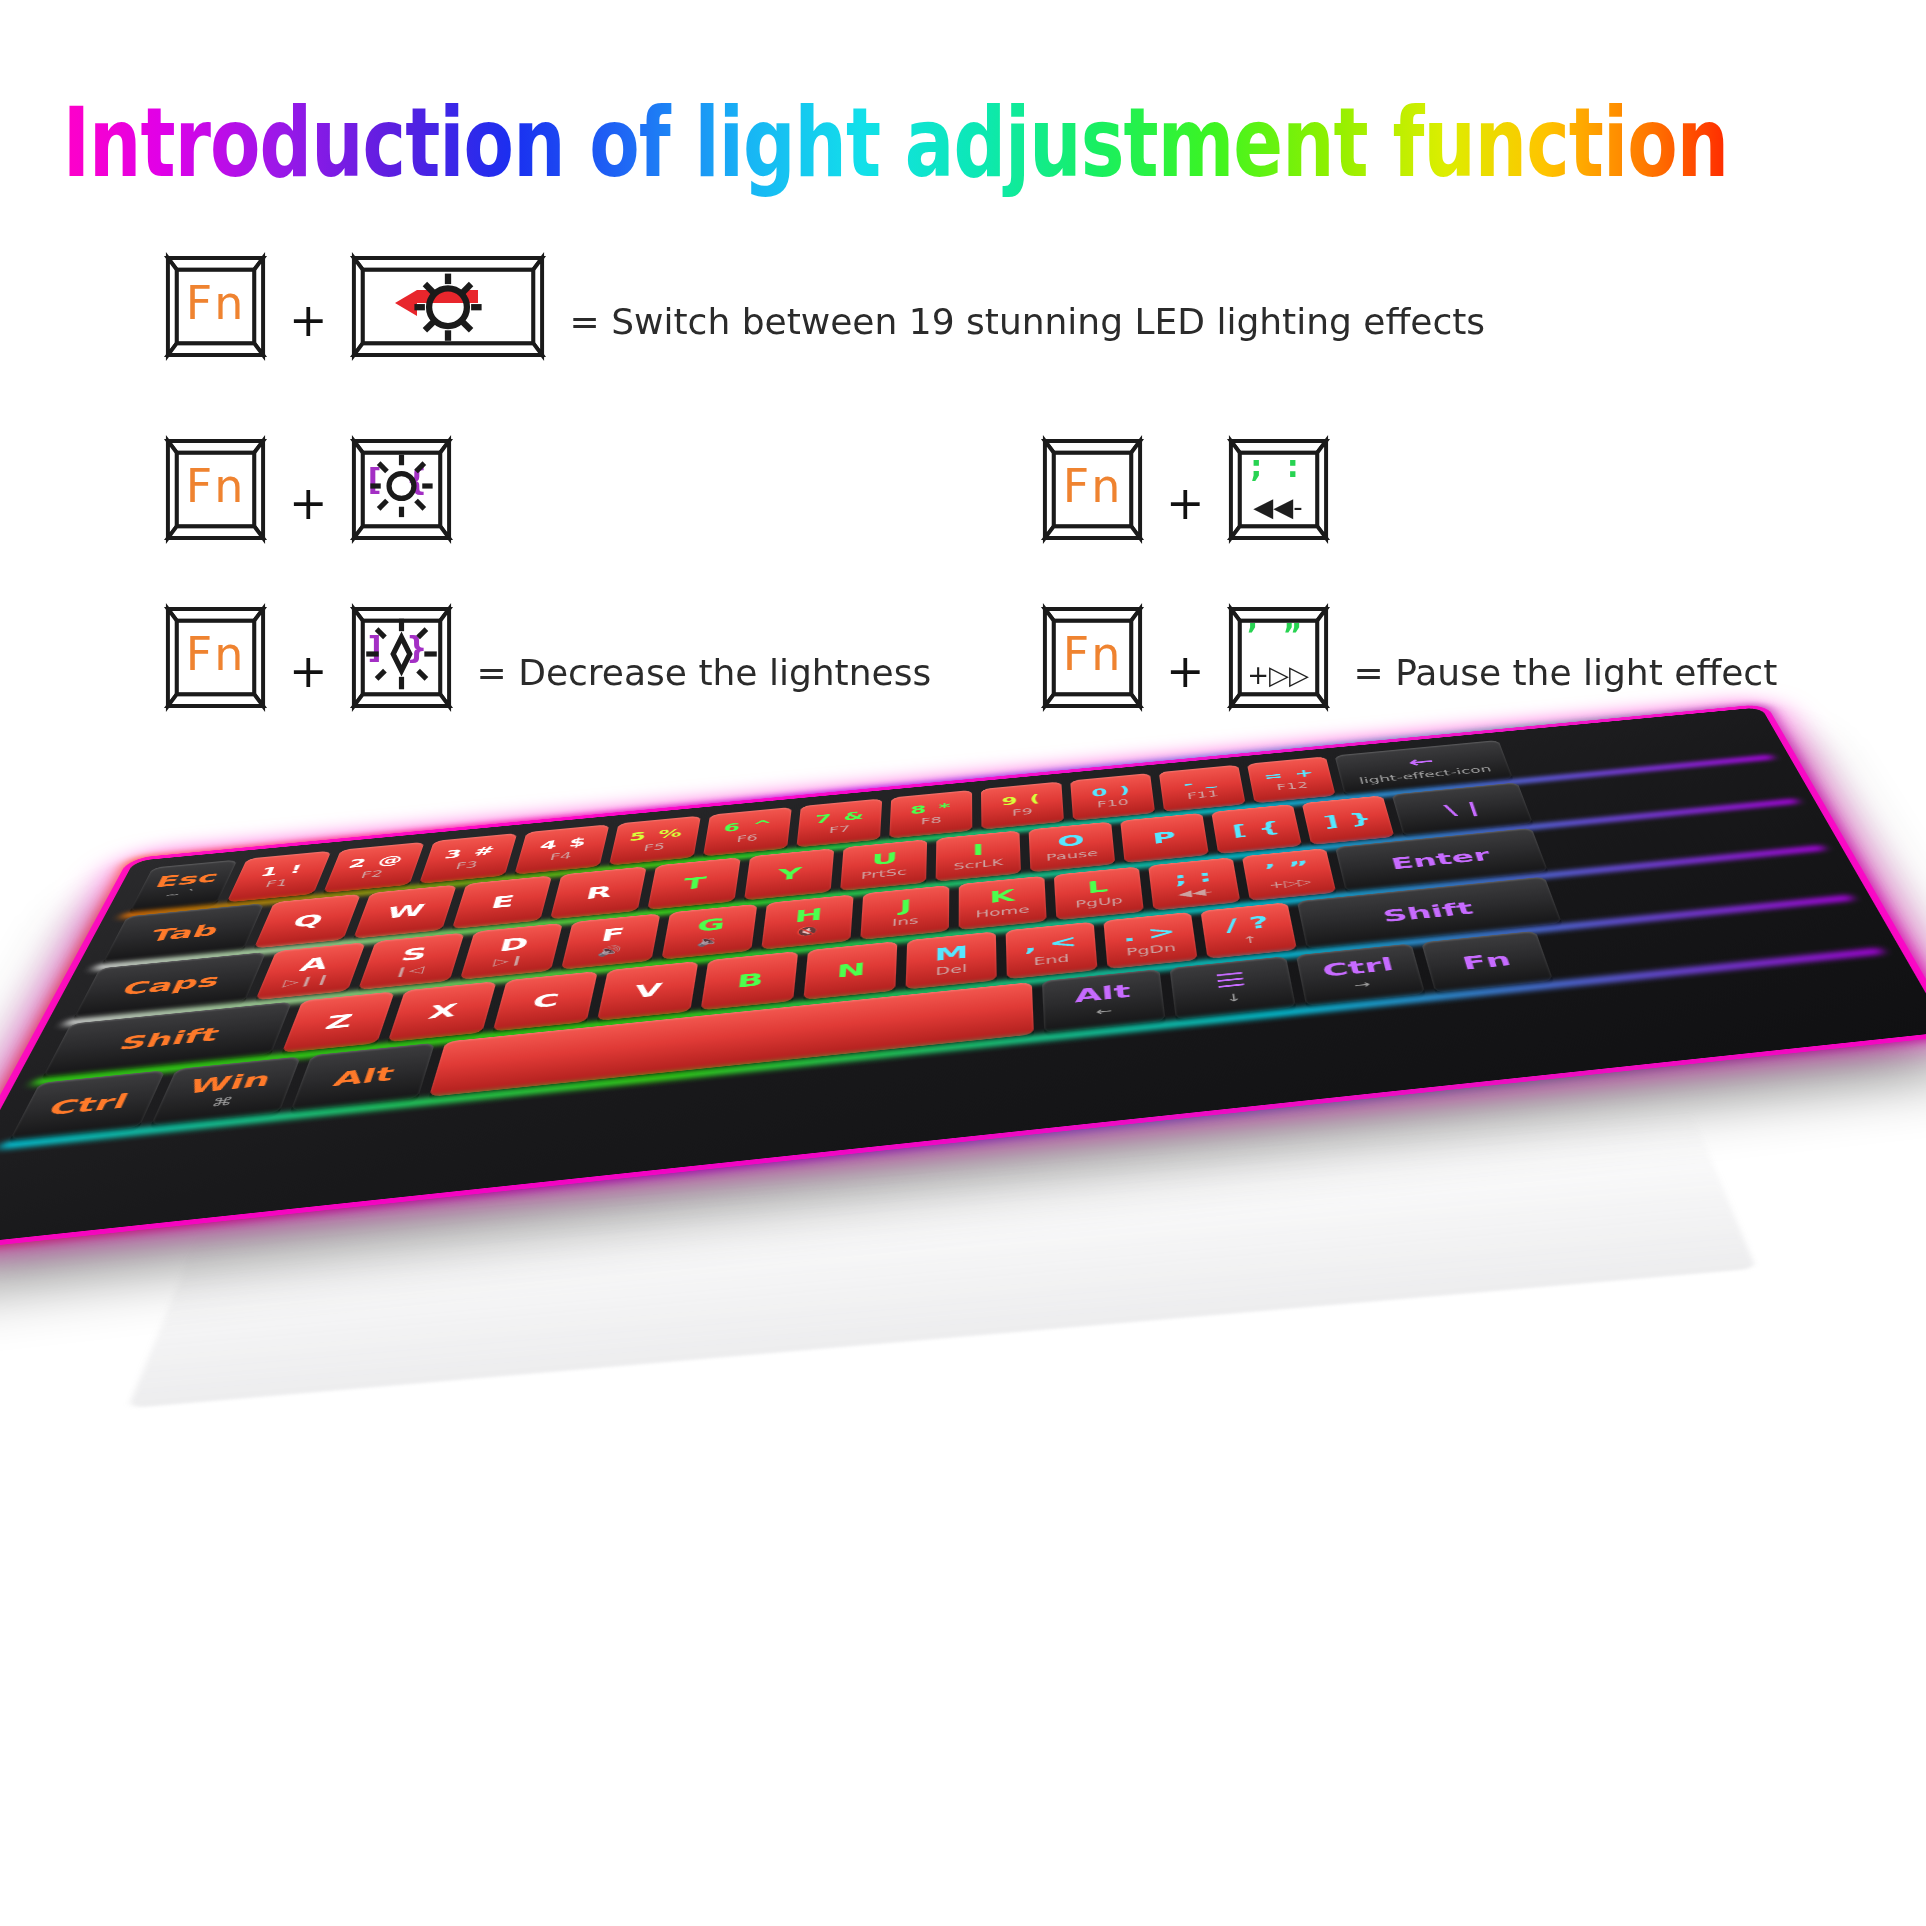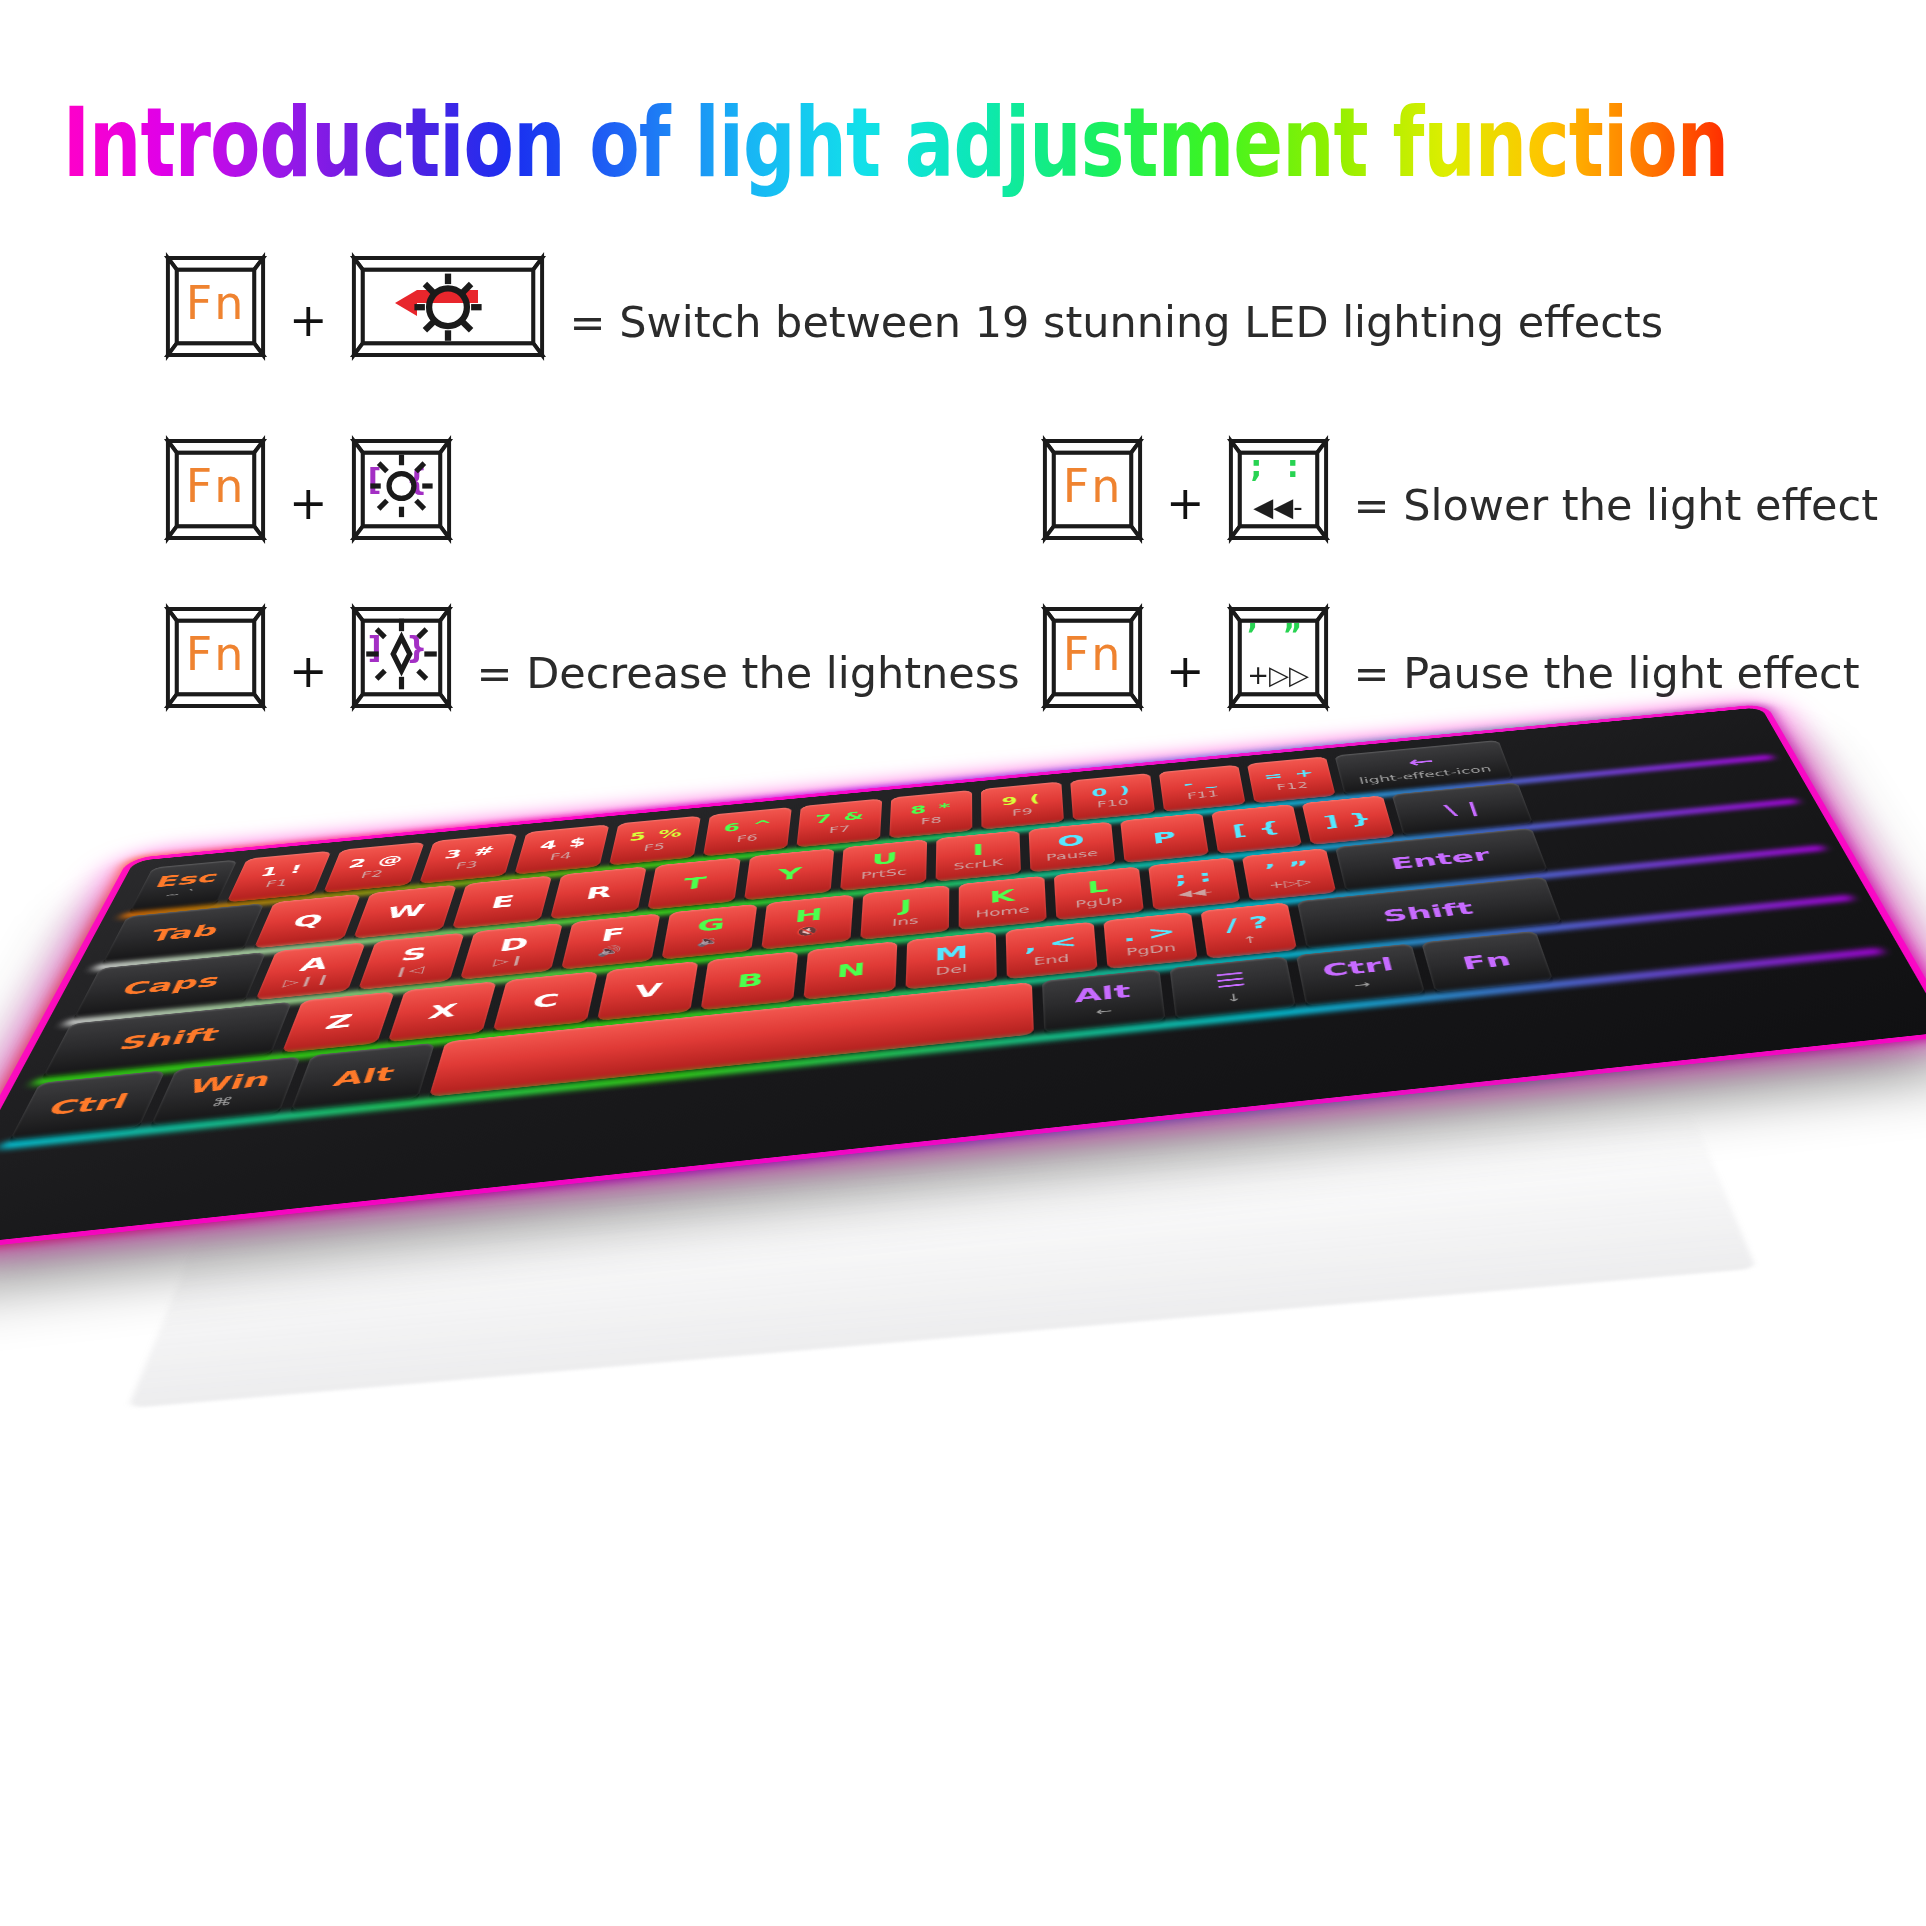--- a/index.html
+++ b/index.html
@@ -70,21 +70,21 @@
     border-top:13px solid transparent;border-bottom:13px solid transparent;
     border-right:22px solid #e8262c;
   }
   .plus{
     font-family:"DejaVu Sans", sans-serif;
     font-size:46px;color:#111;margin:0 16px;line-height:1;
     position:relative;top:14px;
   }
   .eq-text{
     font-family:"DejaVu Sans", sans-serif;
-    font-size:43px;color:#2b2b2b;white-space:nowrap;margin-left:18px;
+    font-size:36px;color:#2b2b2b;white-space:nowrap;margin-left:18px;
     position:relative;top:16px;
   }
   .purple{color:#a32fc4;}
   .green{color:#28d352;}
 
   
   #kb-stage{
     position:absolute;left:0;top:782px;width:1927px;height:1144px;
     perspective:2574px;
   }
@@ -264,24 +264,20 @@
       <path d="M10 10 L19 22 L19 96 L10 108 Z" fill="#fff" stroke="#1a1a1a" stroke-width="4"></path>
       <path d="M106 10 L97 22 L97 96 L106 108 Z" fill="#fff" stroke="#1a1a1a" stroke-width="4"></path>
       <path d="M10 108 L19 96 L97 96 L106 108 Z" fill="#fff" stroke="#1a1a1a" stroke-width="4"></path>
       <rect x="19" y="22" width="78" height="74" fill="#fff" stroke="#1a1a1a" stroke-width="4"></rect>
     </svg>
     <div class="capface">
       <span class="toprow green">; :</span>
       <span class="botrow">◀◀-</span>
     </div>
   </div>
-  <span class="eq-text">
-    <span>=</span>
-    <span>Slower the light effect</span>
-  </span>
 </div>
 
 <div class="legend-row" style="left:158px; top:599px;">
   <div class="cap">
     <svg viewBox="0 0 116 116">
       <path d="M10 10 L106 10 L97 22 L19 22 Z" fill="#fff" stroke="#1a1a1a" stroke-width="4"></path>
       <path d="M10 10 L19 22 L19 96 L10 108 Z" fill="#fff" stroke="#1a1a1a" stroke-width="4"></path>
       <path d="M106 10 L97 22 L97 96 L106 108 Z" fill="#fff" stroke="#1a1a1a" stroke-width="4"></path>
       <path d="M10 108 L19 96 L97 96 L106 108 Z" fill="#fff" stroke="#1a1a1a" stroke-width="4"></path>
       <rect x="19" y="22" width="78" height="74" fill="#fff" stroke="#1a1a1a" stroke-width="4"></rect>

